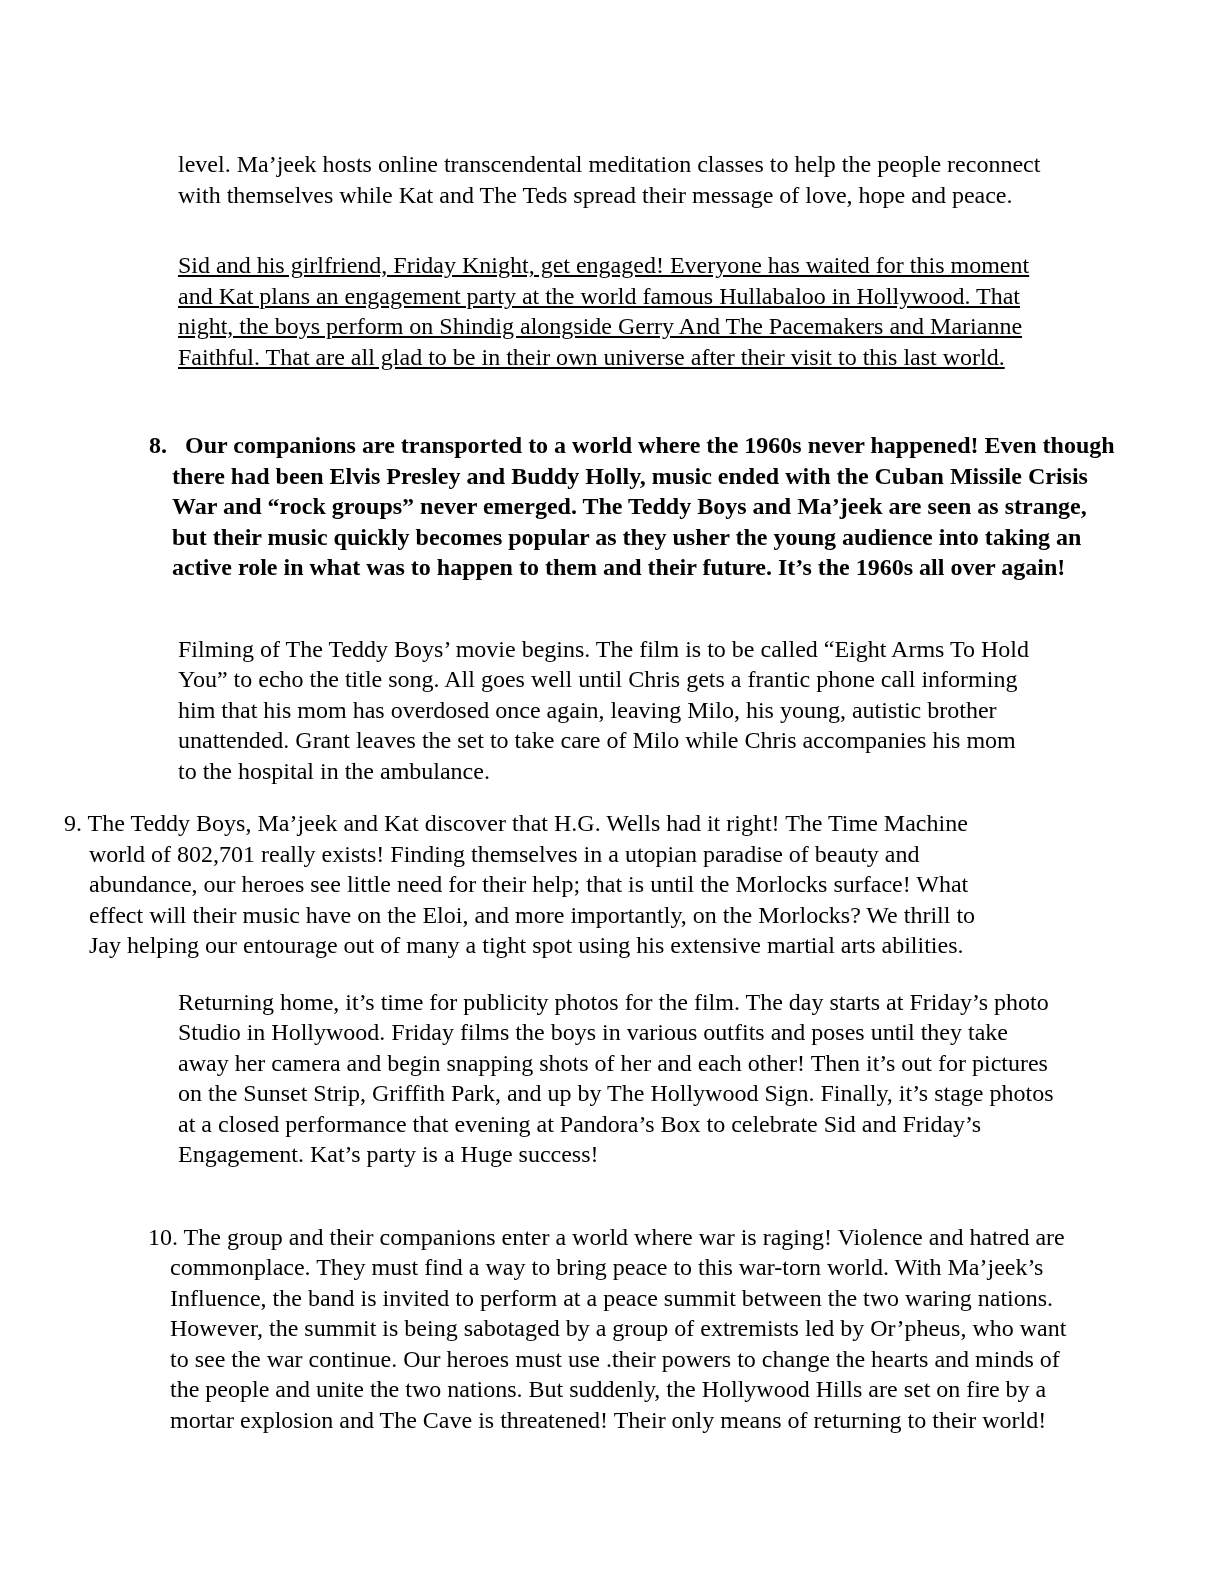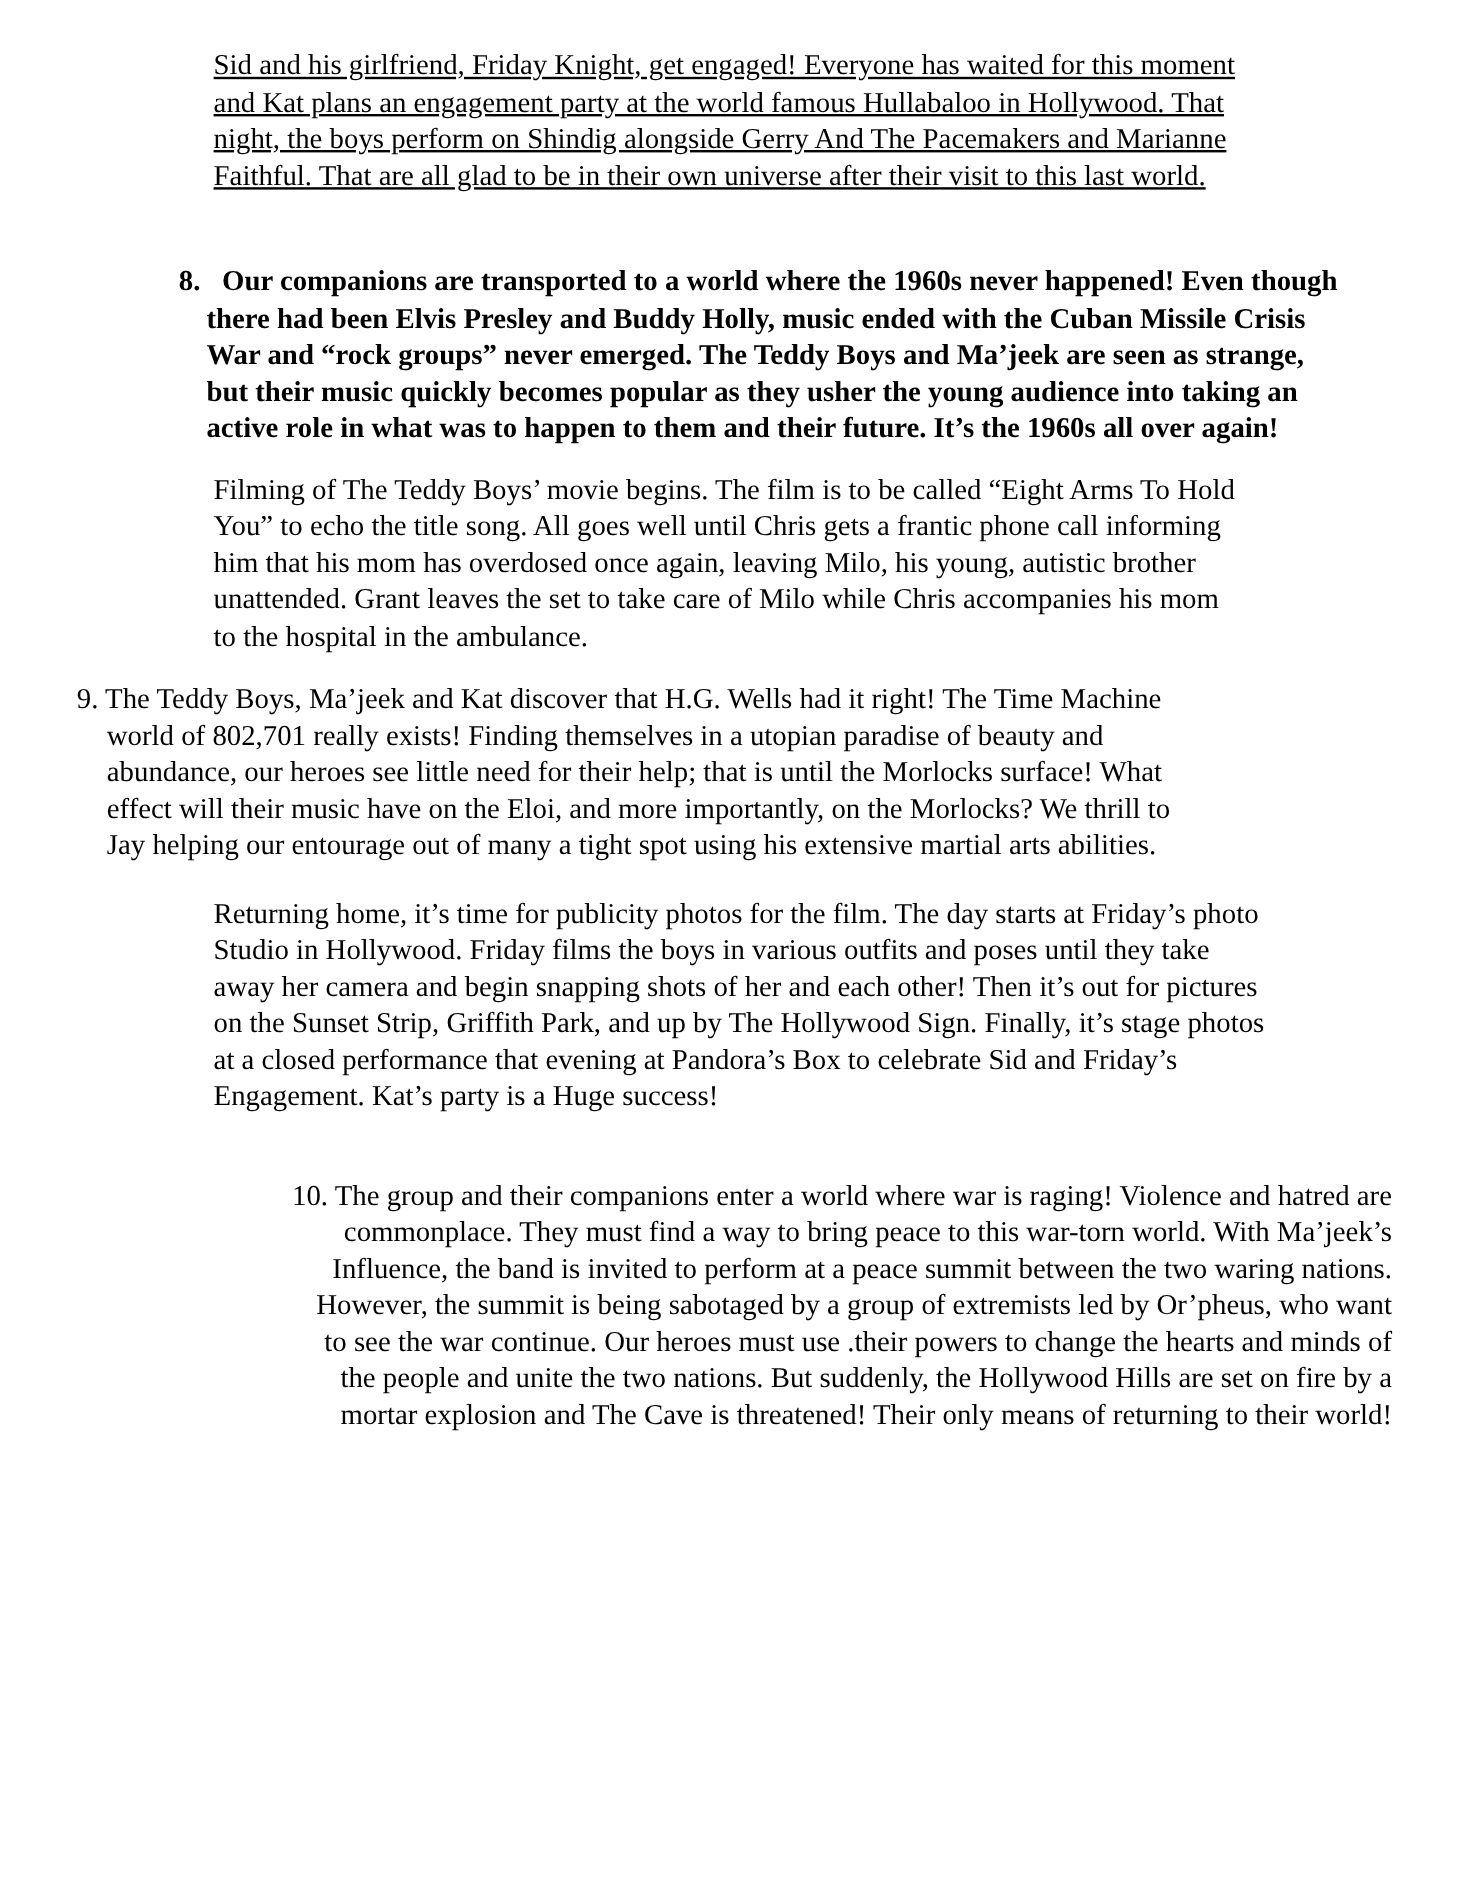--- a/index.html
+++ b/index.html
@@ -46,29 +46,31 @@
   }
   .item-10 {
     margin-left: 148px;
     padding-left: 22px;
     text-indent: -22px;
   }
   
   .b0 { margin-top: 149px; }
   .b1 { margin-top: 40px; text-decoration: underline; }
   .b2 { margin-top: 58px; font-weight: bold; }
-  .b3 { margin-top: 21px; }
+  .b3 { margin-top: 51px; }
   .b4 { margin-top: 22px; }
   .b5 { margin-top: 26px; }
-  .b6 { margin-top: 52px; text-align: right; }
+  .b6 { margin-top: 52px; }
 </style>
 </head>
 <body>
 
 <div class="page">
+  <div class="block para b0">level. Ma’jeek hosts online transcendental meditation classes to help the people reconnect
+with themselves while Kat and The Teds spread their message of love, hope and peace.</div>
 
   <div class="block para b1">Sid and his girlfriend, Friday Knight, get engaged! Everyone has waited for this moment
 and Kat plans an engagement party at the world famous Hullabaloo in Hollywood. That
 night, the boys perform on Shindig alongside Gerry And The Pacemakers and Marianne
 Faithful. That are all glad to be in their own universe after their visit to this last world.</div>
 
   <div class="block list-item item-8 b2">8.   Our companions are transported to a world where the 1960s never happened! Even though
 there had been Elvis Presley and Buddy Holly, music ended with the Cuban Missile Crisis
 War and “rock groups” never emerged. The Teddy Boys and Ma’jeek are seen as strange,
 but their music quickly becomes popular as they usher the young audience into taking an

